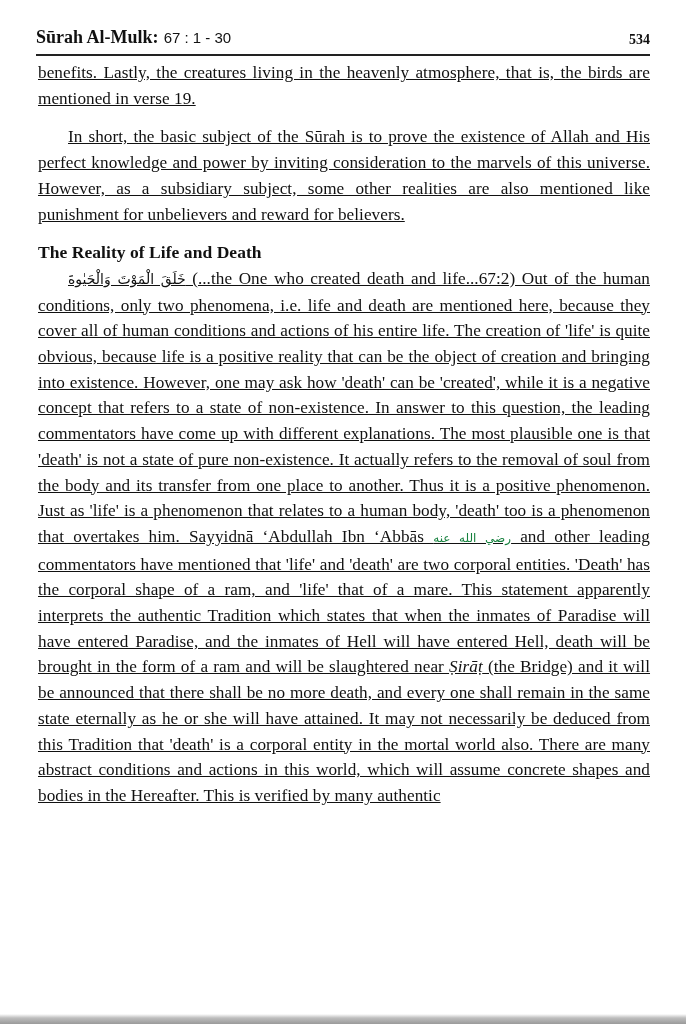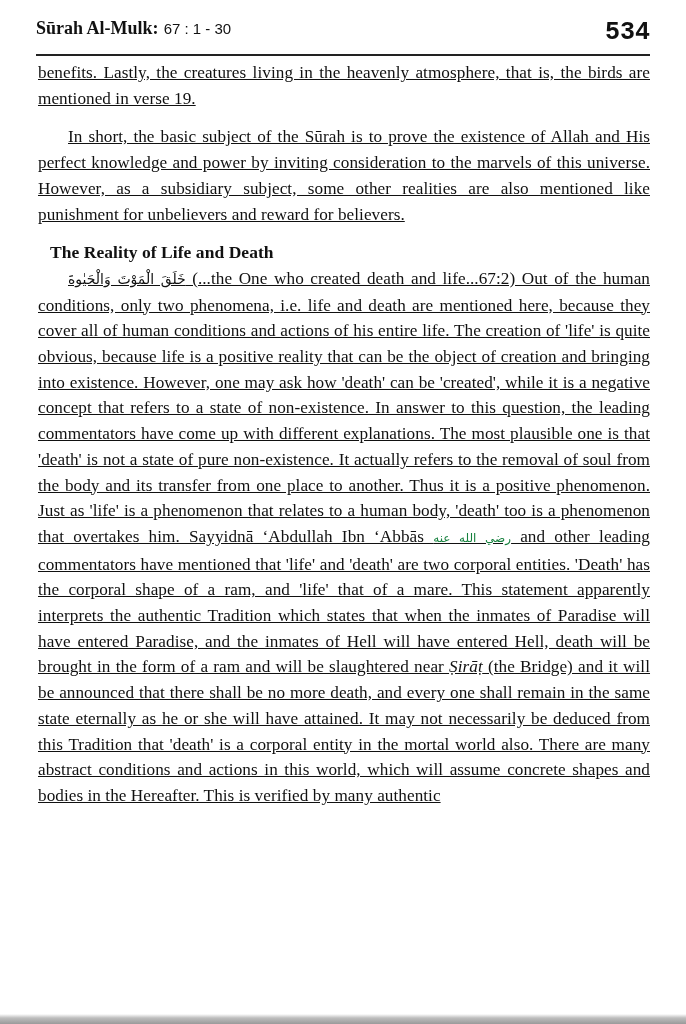--- a/index.html
+++ b/index.html
@@ -3,37 +3,37 @@
   <meta charset="utf-8">
   <style>
     html, body { margin: 0; padding: 0; }
     body {
       width: 686px; height: 1024px; overflow: hidden;
       background: #ffffff; position: relative;
       font-family: "DejaVu Serif", serif; color: #111;
     }
     .header {
       position: absolute; left: 36px; right: 36px; top: 18px; height: 30px;
-      display: flex; justify-content: space-between; align-items: flex-start;
+      display: flex; justify-content: space-between; align-items: flex-end;
     }
     .header .title { font-family: "Liberation Serif", serif; font-weight: bold; font-size: 18px; }
     .header .ref { font-family: "Liberation Sans", sans-serif; font-size: 15px; font-weight: normal; }
-    .header .pageno { font-family: Liberation Mono, monospace; font-weight: bold; font-size: 25px; }
+    .header .pageno { font-family: Liberation Serif, serif; font-weight: bold; font-size: 14px; }
     .rule { position: absolute; left: 36px; right: 36px; top: 54px; height: 0; border-top: 2px solid #222; }
     .content {
       position: absolute; left: 38px; right: 36px; top: 60px;
       font-family: "Liberation Serif", serif; font-size: 17.2px; line-height: 25.7px;
       text-align: justify; letter-spacing: 0.05px;
     }
     .content p { margin: 0; text-decoration: underline; }
     .content p.indent { text-indent: 30px; }
     .content p.gap { margin-top: 13px; }
     .content h3 {
       font-family: "Liberation Serif", serif; font-weight: bold; font-size: 17.5px;
-      margin: 13px 0 0 12px; line-height: 25.7px;
+      margin: 13px 0 0 0; line-height: 25.7px;
     }
     .arabic { font-family: "DejaVu Sans", sans-serif; font-size: 14px; direction: rtl; unicode-bidi: isolate; }
     .honorific { font-family: "DejaVu Sans", sans-serif; font-size: 12px; color: #15803d; }
     .italic { font-style: italic; }
     .bottom-bar {
       position: absolute; left: 0; right: 0; bottom: 0; height: 10px;
       background: linear-gradient(#ffffff, #bdbdbd 40%, #9a9a9a);
     }
   </style>
 </head>

